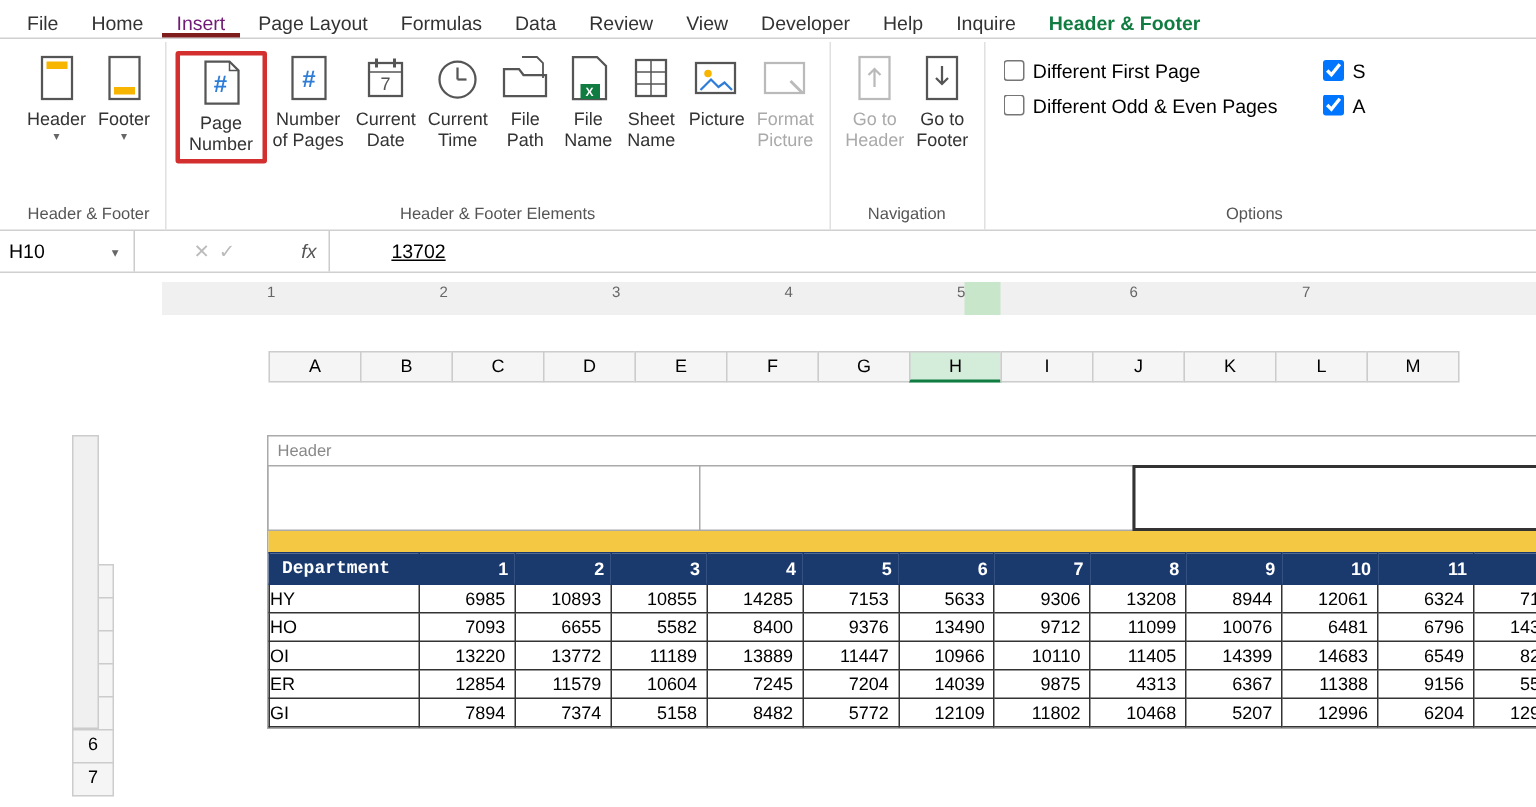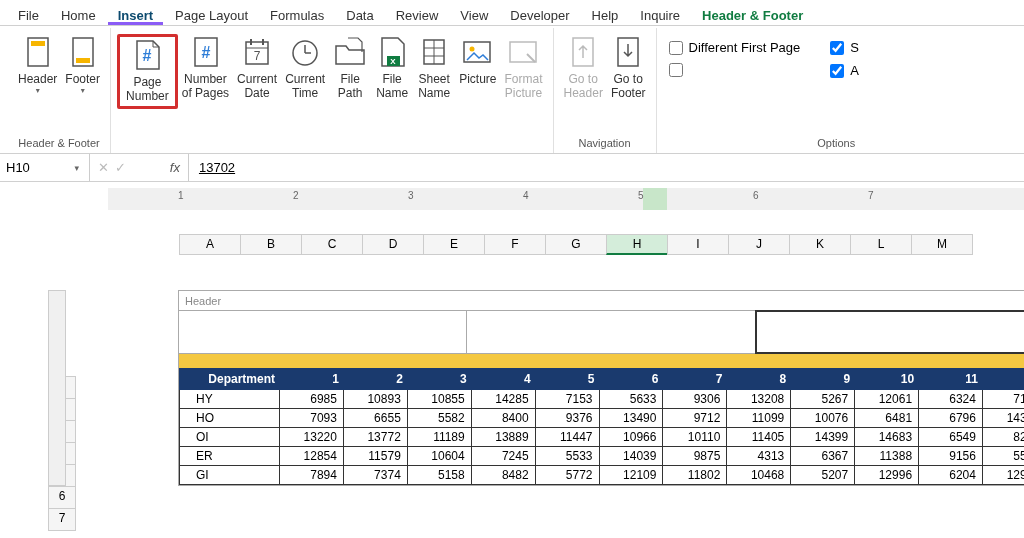--- a/index.html
+++ b/index.html
@@ -1,40 +1,40 @@
 <!DOCTYPE html>
 <html><head>
 <meta charset="utf-8">
 <style>
 * { box-sizing: border-box; margin: 0; padding: 0; }
 body { font-family: "Segoe UI", Arial, sans-serif; font-size: 13px; background: #fff; overflow: hidden; width: 1024px; height: 538px; position: relative; }
 
 
 .tabs { display: flex; padding: 4px 8px 0; border-bottom: 1px solid #d0d0d0; gap: 2px; height: 26px; }
 .tab { padding: 4px 10px; cursor: pointer; font-size: 13px; color: #333; }
-.tab.active { border-bottom: 3px solid #8b5cf6; color: #0c4a6e; font-weight: 700; }
+.tab.active { border-bottom: 3px solid #7f1d1d; color: #701a75; font-weight: 400; }
 .tab.context { color: #107c41; font-weight: 600; }
 
 
 .ribbon { display: flex; background: #fff; border-bottom: 1px solid #d0d0d0; height: 128px; padding: 2px 8px 0; }
 .group { display: flex; flex-direction: column; align-items: center; border-right: 1px solid #e0e0e0; padding: 0 6px; }
 .group-btns { display: flex; flex: 1; align-items: flex-start; padding-top: 6px; }
 .group-label { font-size: 11px; color: #555; padding: 2px 0 4px; text-align: center; }
 .rbtn { display: flex; flex-direction: column; align-items: center; padding: 2px 4px; cursor: pointer; text-align: center; line-height: 1.2; font-size: 12px; color: #333; }
 .rbtn.disabled { color: #aaa; }
 .rbtn .icon { width: 34px; height: 34px; margin-bottom: 2px; display: flex; align-items: center; justify-content: center; }
 .rbtn .caret { font-size: 8px; color: #666; }
 .highlight-box { border: 3px solid #d32f2f; border-radius: 2px; padding: 0 2px; }
 
 .options-group { display: flex; flex-direction: column; padding: 8px 12px 0; flex: 1; }
-.opt-row { display: flex; align-items: center; gap: 6px; padding: 4px 0; font-size: 13px; }
+.opt-row { display: flex; gap: 6px; padding: 4px 0; font-size: 13px; }
 .opt-row input[type=checkbox] { width: 14px; height: 14px; }
 
 
-.fbar { display: flex; align-items: center; height: 28px; border-bottom: 1px solid #d0d0d0; background: #fff; }
+.fbar { display: flex; align-items: center; height: 28px; border-bottom: 1px solid #d0d0d0; background: #fff; gap: 31px; }
 .namebox { width: 90px; display: flex; align-items: center; border-right: 1px solid #ccc; height: 100%; padding: 0 6px; }
 .namebox input { border: none; width: 52px; font-size: 13px; outline: none; }
 .namebox .dd { font-size: 9px; color: #666; margin-left: auto; padding: 0 4px; }
 .fx-controls { display: flex; align-items: center; padding: 0 8px; color: #999; gap: 6px; border-right: 1px solid #ccc; height: 100%; }
 .fx-controls .fx { font-style: italic; color: #555; margin-left: 38px; }
 .formula-input { flex: 1; padding: 0 10px; font-size: 13px; text-decoration: underline; }
 
 
 .ruler-area { background: #f0f0f0; height: 22px; position: relative; margin-left: 108px; margin-top: 6px; font-size: 10px; color: #666; }
 .ruler-area .tick { position: absolute; top: 2px; }
@@ -54,23 +54,23 @@
 .vruler { position: absolute; left: -60px; top: 0; width: 18px; bottom: 0; background: #f0f0f0; border: 1px solid #ccc; }
 .page { border: 1px solid #aaa; width: 870px; background: #fff; margin-left: 70px; }
 .hdr-label { font-size: 11px; color: #888; padding: 4px 6px; }
 .hdr-boxes { display: flex; }
 .hdr-box { flex: 1; height: 44px; border: 1px solid #aaa; margin: -1px 0 0 -1px; }
 .hdr-box.left { border-right: none; }
 .hdr-box.active { border: 2px solid #333; }
 .gold-band { height: 14px; background: #f4c842; }
 .data-table { width: 100%; border-collapse: collapse; table-layout: fixed; }
 .data-table th { background: #1a3a6e; color: #fff; font-weight: bold; padding: 3px 4px; text-align: right; font-size: 12px; border: 1px solid #1a3a6e; }
-.data-table th:first-child { text-align: right; padding-left: 20px; width: 100px; }
+.data-table th:first-child { text-align: left; padding-left: 8px; width: 100px; font-family: Liberation Mono, monospace; }
 .data-table td { border: 1px solid #333; padding: 2px 6px; text-align: right; font-size: 12px; }
-.data-table td:first-child { text-align: left; padding-left: 16px; }
+.data-table td:first-child { text-align: left; padding-left: 0; }
 
 svg { display: block; }
 </style>
 </head>
 <body>
 
 <div class="tabs">
   <div class="tab">File</div>
   <div class="tab">Home</div>
   <div class="tab active">Insert</div>
@@ -209,20 +209,21 @@
         <span class="icon">
             <svg width="34" height="34" opacity="0.4">
               <rect x="3" y="6" width="26" height="20" fill="none" stroke="#555" stroke-width="1.5"></rect>
               <path d="M20 18 l8 8" stroke="#555" stroke-width="2"></path>
             </svg>
           </span>
         <span style="white-space:pre-line">Format
 Picture</span>
       </div>
     </div>
+    <div class="group-label">Header &amp; Footer Elements</div>
   </div>
 
   <div class="group">
     <div class="group-btns">
       <div class="rbtn disabled">
         <span class="icon">
             <svg width="30" height="34" opacity="0.4">
               <rect x="5" y="2" width="20" height="28" fill="none" stroke="#555" stroke-width="1.5"></rect>
               <path d="M15 22 v-12 m-4 4 l4-4 4 4" fill="none" stroke="#555" stroke-width="1.5"></path>
             </svg>
@@ -246,20 +247,21 @@
 
   <div class="group options-group" style="border-right:none; align-items:flex-start; position:relative;">
     <div style="display:flex; gap:30px;">
       <div>
         <div class="opt-row">
             <input type="checkbox" style="">
             <span>Different First Page</span>
           </div>
         <div class="opt-row">
             <input type="checkbox" style="">
+            <span>Different Odd &amp; Even Pages</span>
           </div>
       </div>
       <div>
         <div class="opt-row">
             <input type="checkbox" checked="" style="">
             <span>S</span>
           </div>
         <div class="opt-row">
             <input type="checkbox" checked="" style="">
             <span>A</span>
@@ -353,21 +355,21 @@
           <tr>
             <td>HY</td>
             <td>6985</td>
             <td>10893</td>
             <td>10855</td>
             <td>14285</td>
             <td>7153</td>
             <td>5633</td>
             <td>9306</td>
             <td>13208</td>
-            <td>5267</td>
+            <td>8944</td>
             <td>12061</td>
             <td>6324</td>
             <td>7128</td>
           </tr>
           <tr>
             <td>HO</td>
             <td>7093</td>
             <td>6655</td>
             <td>5582</td>
             <td>8400</td>
@@ -394,21 +396,21 @@
             <td>14683</td>
             <td>6549</td>
             <td>8239</td>
           </tr>
           <tr>
             <td>ER</td>
             <td>12854</td>
             <td>11579</td>
             <td>10604</td>
             <td>7245</td>
-            <td>5533</td>
+            <td>7204</td>
             <td>14039</td>
             <td>9875</td>
             <td>4313</td>
             <td>6367</td>
             <td>11388</td>
             <td>9156</td>
             <td>5544</td>
           </tr>
           <tr>
             <td>GI</td>

